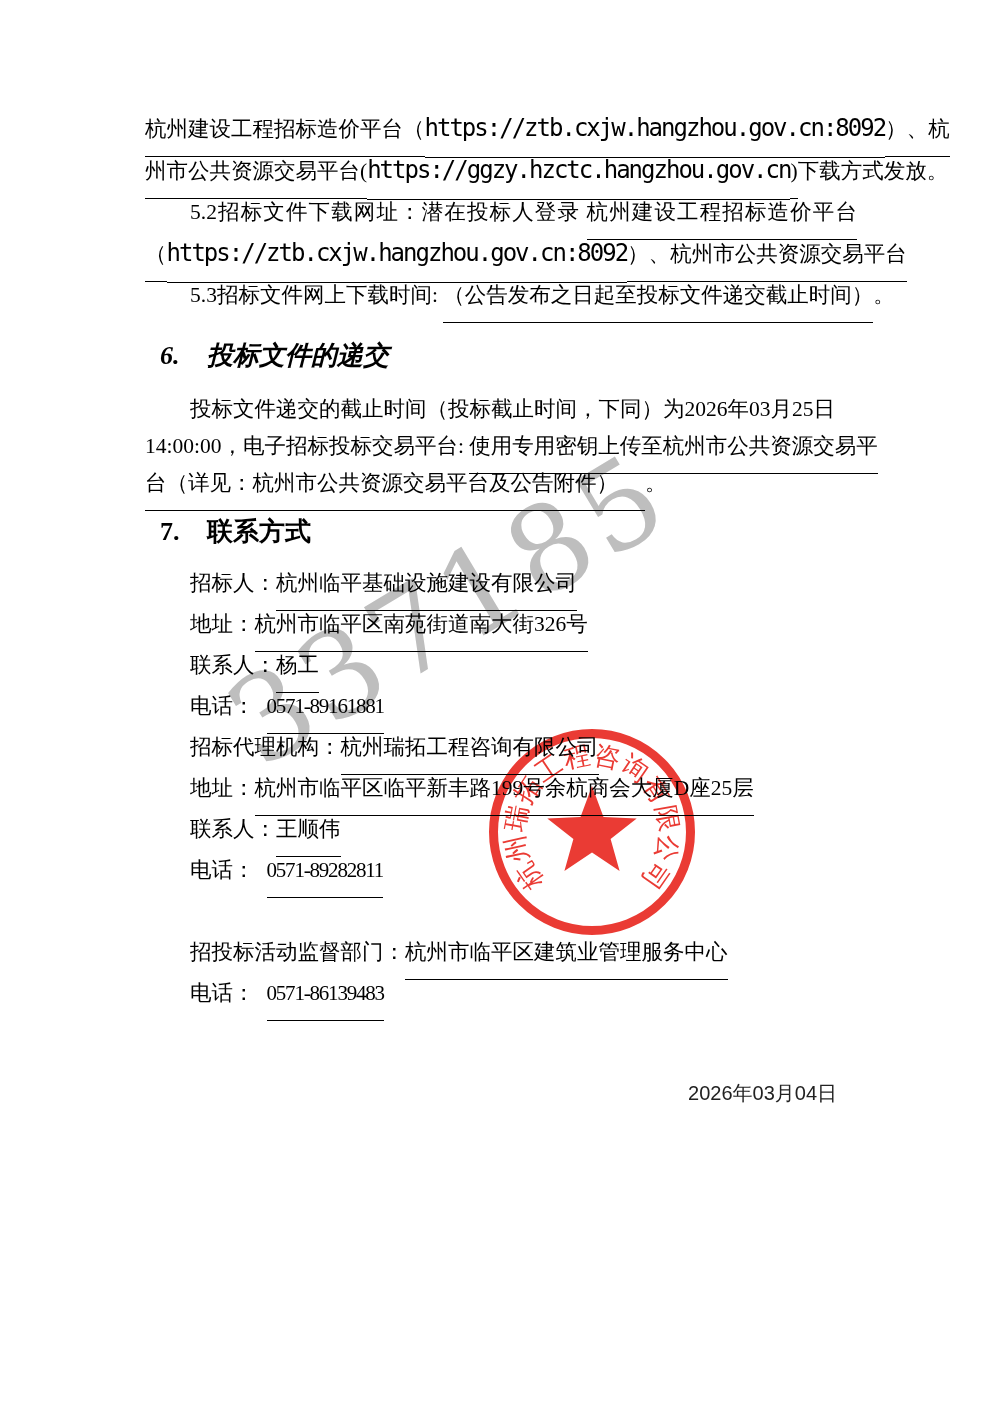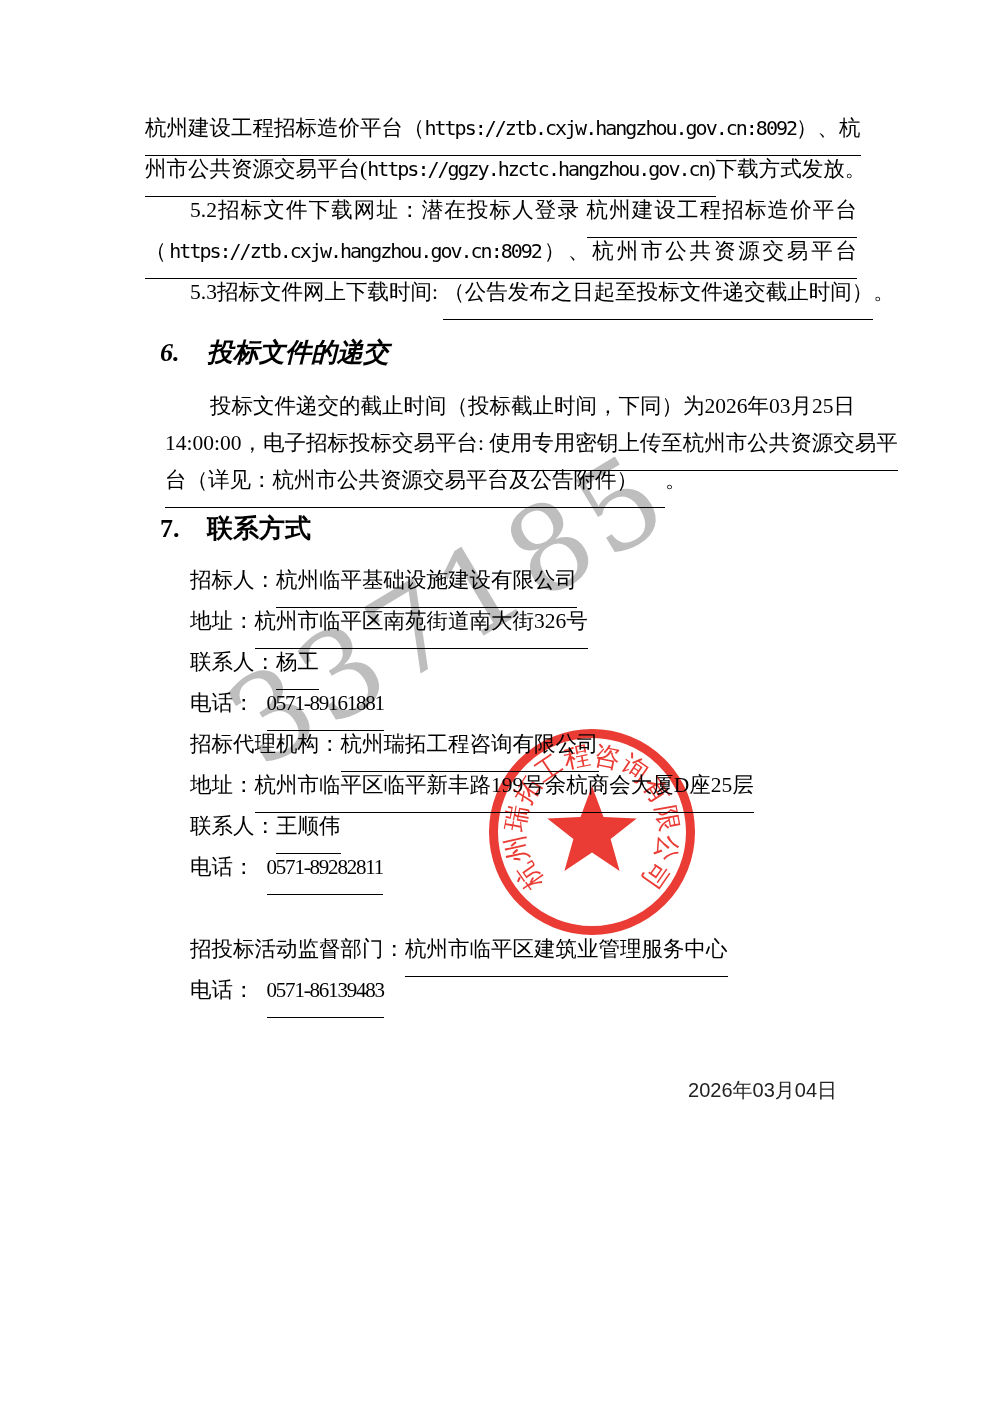--- a/index.html
+++ b/index.html
@@ -15,23 +15,23 @@
     transform:rotate(-31deg);transform-origin:center;
   }
   
   .content{position:absolute;left:145px;top:108px;width:712px;z-index:1;}
   .line{font-size:21.5px;line-height:41px;white-space:nowrap;}
   .b6 .line{line-height:37px;}
   .just{text-align-last:justify;}
   .ind{padding-left:45px;}
   .gap{margin-top:41px;}
   .u{border-bottom:1.6px solid #000;padding-bottom:15px;}
-  .lt{font-family:"DejaVu Sans Mono",monospace;font-size:20px;letter-spacing:-2px;}
+  .lt{font-family:"DejaVu Sans Mono",monospace;font-size:24px;letter-spacing:-2px;}
   .num{font-size:21px;letter-spacing:-1.2px;margin-left:12px;}
-  .b6{margin-top:12px;margin-left:20px;}
+  .b6{margin-top:12px;}
   .contacts{margin-top:8px;}
   
   .h{
     font-size:26px;font-weight:bold;line-height:46px;
     font-family:"Liberation Sans","DejaVu Sans",sans-serif;white-space:nowrap;
   }
   .h .n{
     font-family:"Liberation Serif","DejaVu Serif",serif;
     display:inline-block;width:47px;padding-left:15px;
   }

